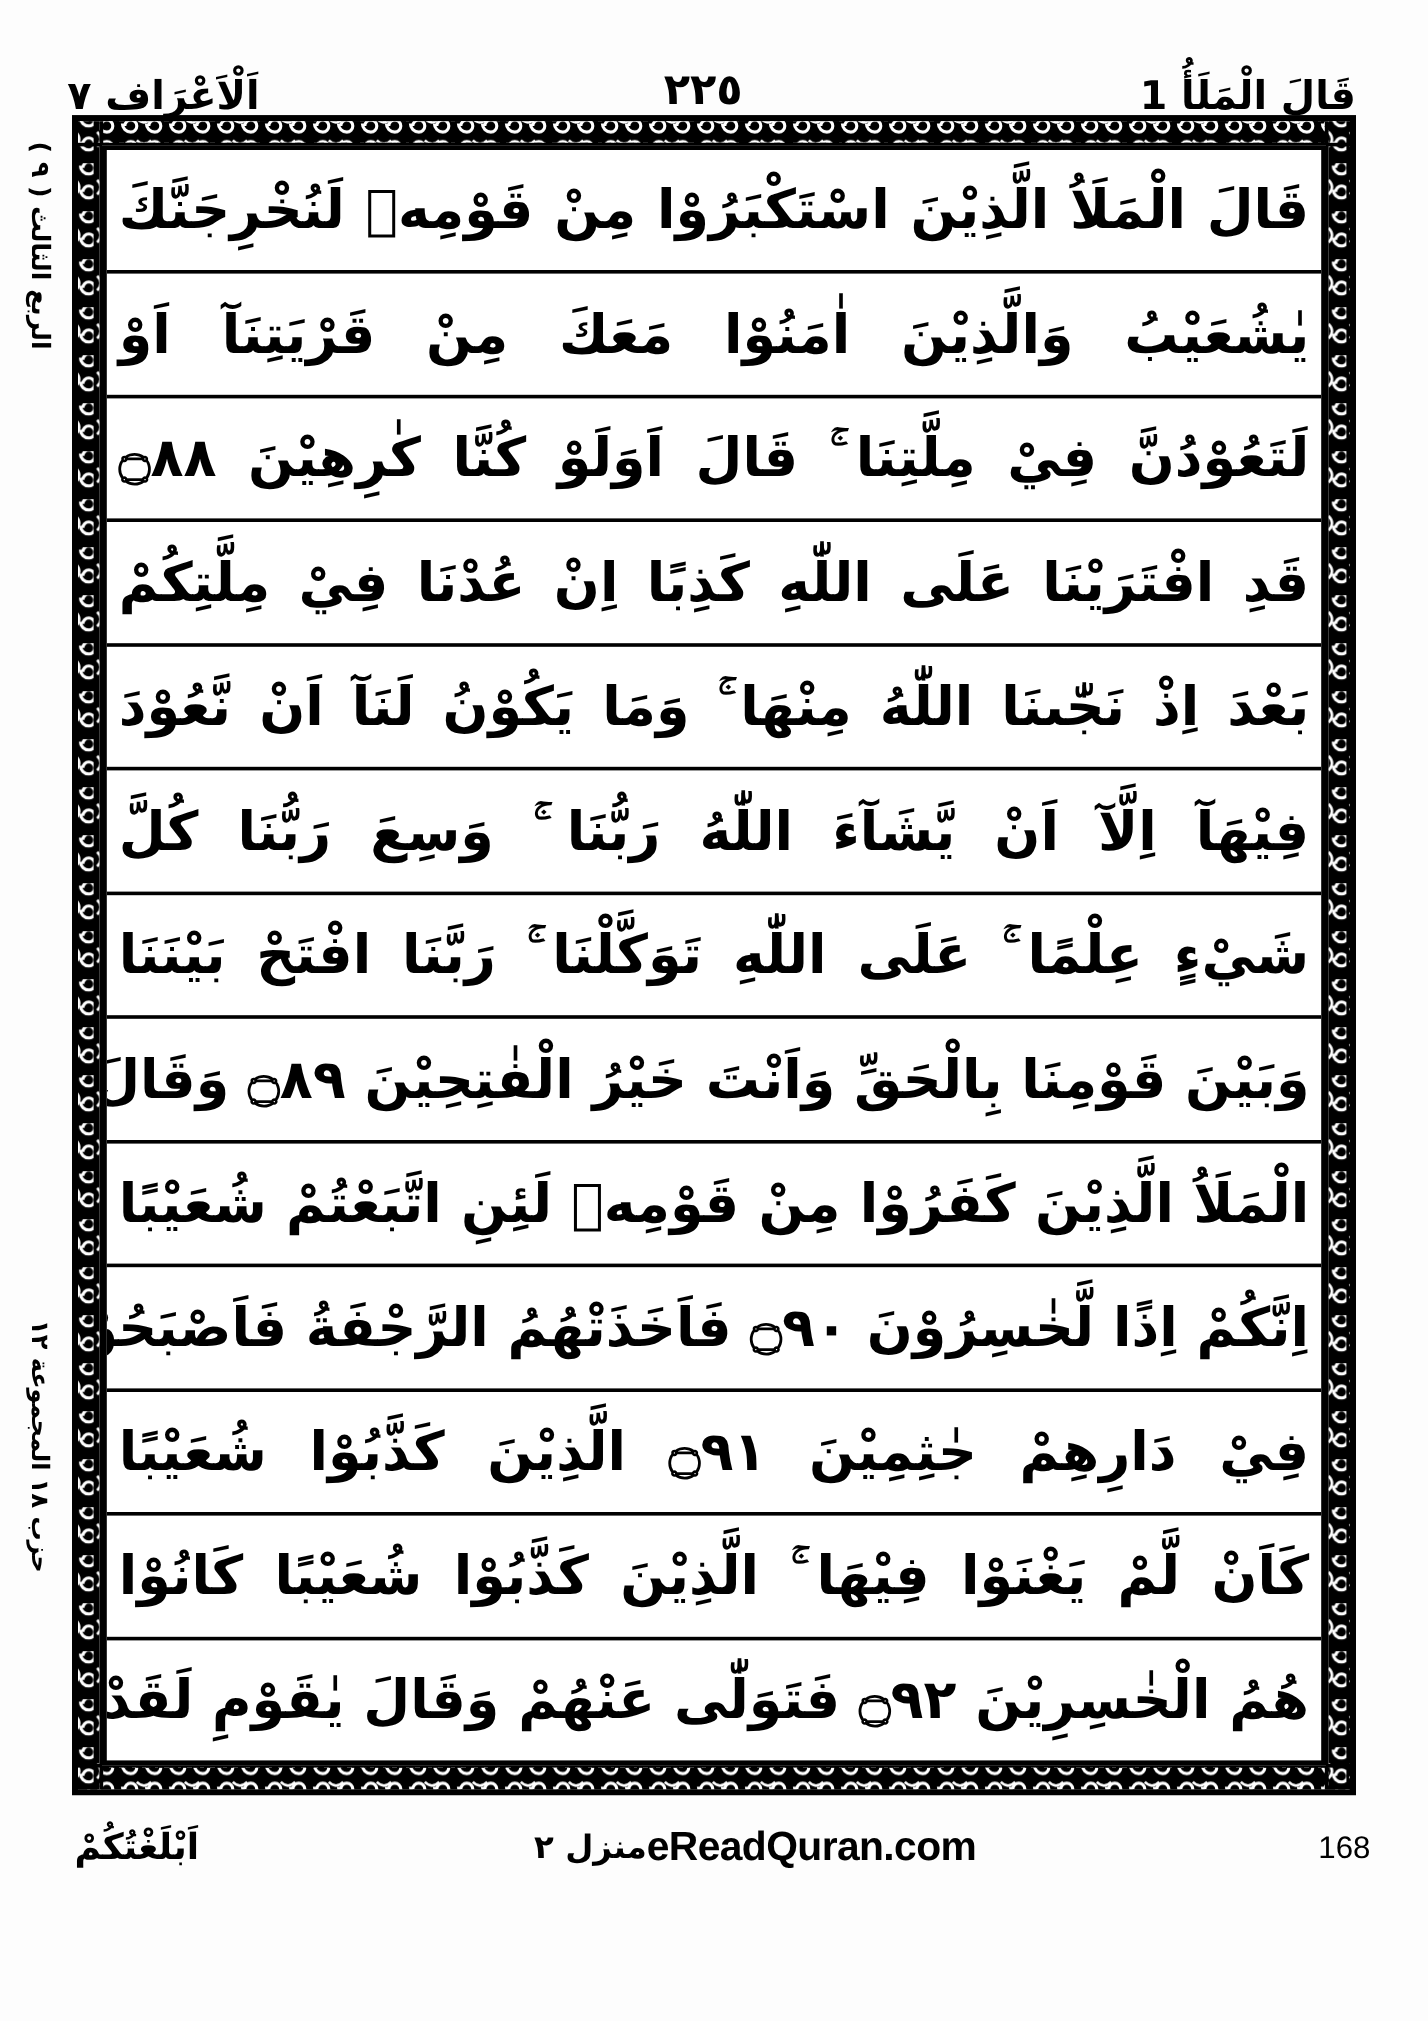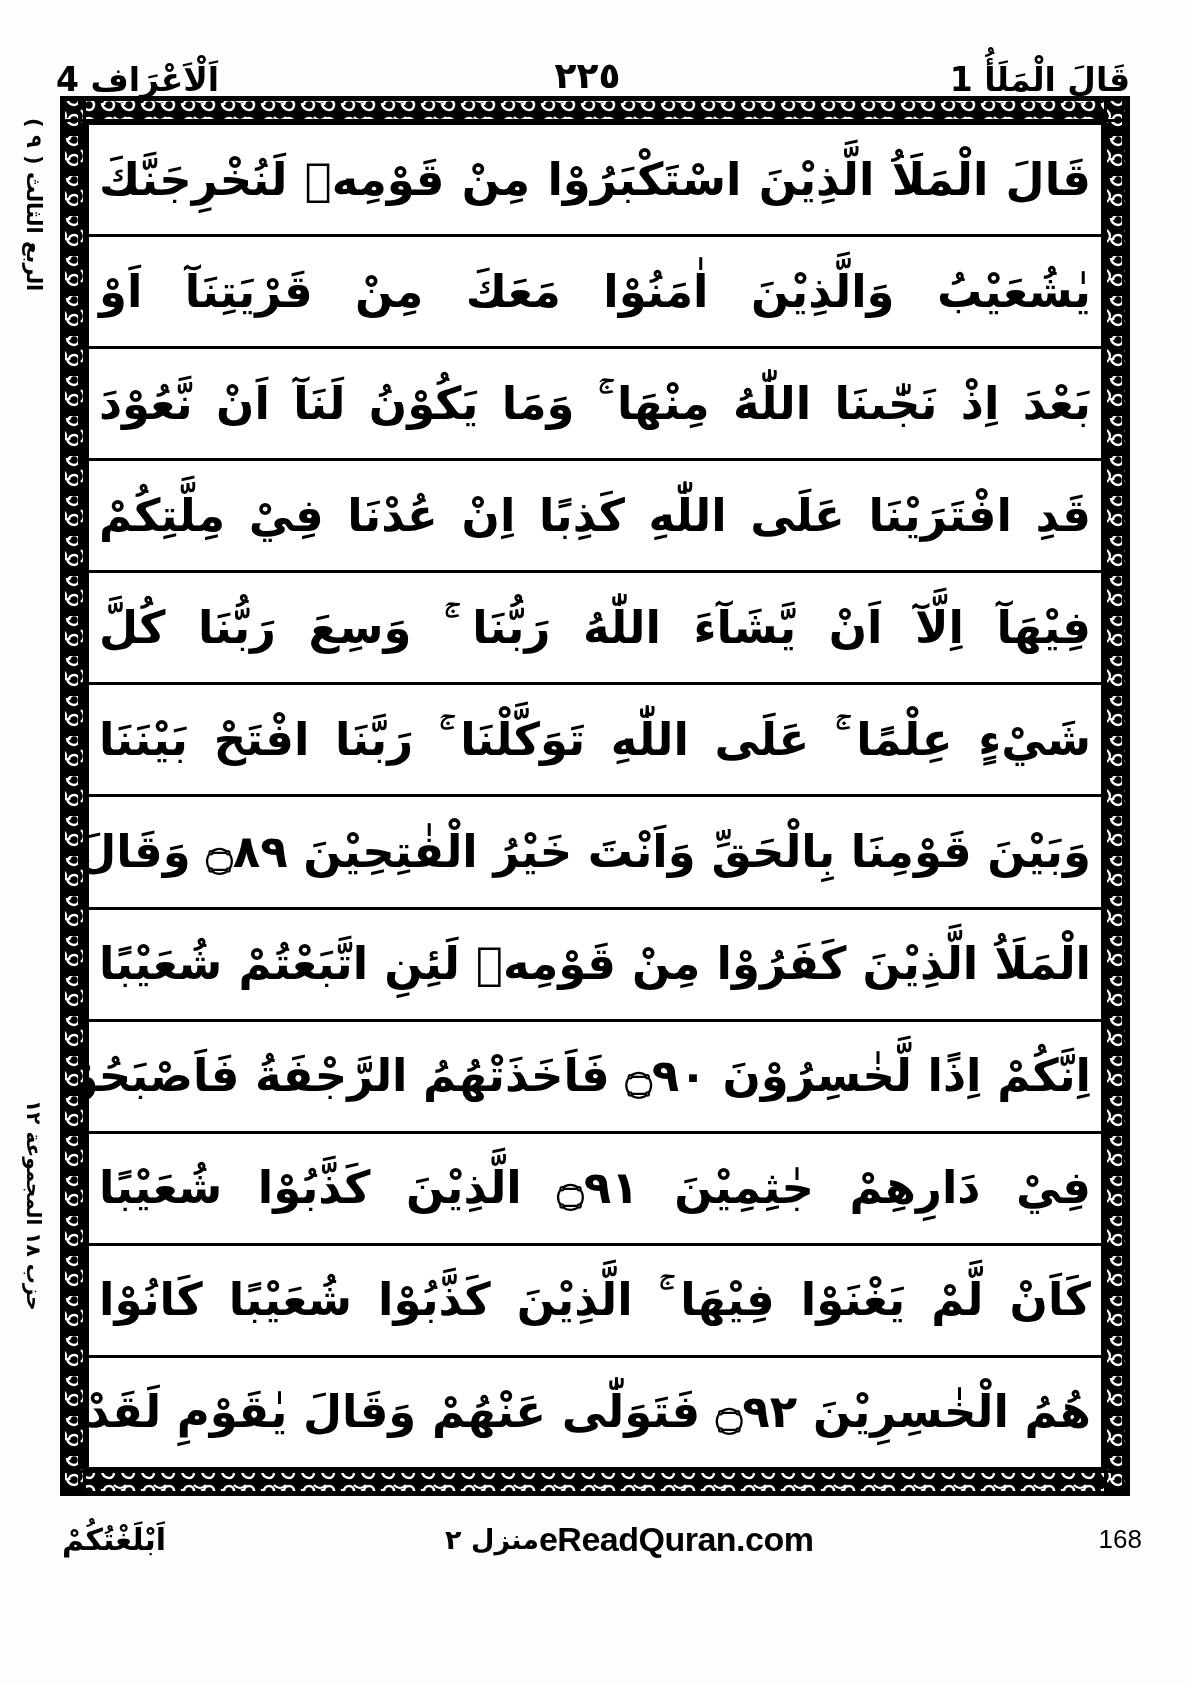--- a/index.html
+++ b/index.html
@@ -196,21 +196,21 @@
   }
 </style>
 </head>
 <body>
 
 <div class="page">
 
   <div class="page-header">
     <div class="hdr-juz">قَالَ الْمَلَأُ 1</div>
     <div class="hdr-pagenum-ar">٢٢٥</div>
-    <div class="hdr-surah">اَلْاَعْرَاف 4</div>
+    <div class="hdr-surah">اَلْاَعْرَاف ٧</div>
   </div>
 
   <div class="frame-outer"></div>
 
   <svg class="frame-band" viewBox="0 0 1070 1400" preserveAspectRatio="none" aria-hidden="true">
     <defs>
       <pattern id="scroll-h" width="40" height="18" patternUnits="userSpaceOnUse">
         <rect width="40" height="18" fill="#000"></rect>
         <path d="M4 9 a5 5 0 1 1 5 5 a7 7 0 0 1 -7 -7" fill="none" stroke="#fff" stroke-width="2.6"></path>
         <path d="M24 9 a5 5 0 1 1 5 5 a7 7 0 0 1 -7 -7" fill="none" stroke="#fff" stroke-width="2.6"></path>
@@ -240,24 +240,27 @@
   <div class="frame-inner"></div>
 
   <div class="lines">
     <div class="ayah-line">
       <div class="ayah-text">قَالَ الْمَلَاُ الَّذِيْنَ اسْتَكْبَرُوْا مِنْ قَوْمِهٖ لَنُخْرِجَنَّكَ</div>
     </div>
     <div class="ayah-line">
       <div class="ayah-text">يٰشُعَيْبُ وَالَّذِيْنَ اٰمَنُوْا مَعَكَ مِنْ قَرْيَتِنَآ اَوْ</div>
     </div>
     <div class="ayah-line">
+      <div class="ayah-text">لَتَعُوْدُنَّ فِيْ مِلَّتِنَا ۚ قَالَ اَوَلَوْ كُنَّا كٰرِهِيْنَ ۝٨٨</div>
+    </div>
+    <div class="ayah-line">
+      <div class="ayah-text">قَدِ افْتَرَيْنَا عَلَى اللّٰهِ كَذِبًا اِنْ عُدْنَا فِيْ مِلَّتِكُمْ</div>
+    </div>
+    <div class="ayah-line">
       <div class="ayah-text">بَعْدَ اِذْ نَجّٰىنَا اللّٰهُ مِنْهَا ۚ وَمَا يَكُوْنُ لَنَآ اَنْ نَّعُوْدَ</div>
-    </div>
-    <div class="ayah-line">
-      <div class="ayah-text">قَدِ افْتَرَيْنَا عَلَى اللّٰهِ كَذِبًا اِنْ عُدْنَا فِيْ مِلَّتِكُمْ</div>
     </div>
     <div class="ayah-line">
       <div class="ayah-text">فِيْهَآ اِلَّآ اَنْ يَّشَآءَ اللّٰهُ رَبُّنَا ۚ وَسِعَ رَبُّنَا كُلَّ</div>
     </div>
     <div class="ayah-line">
       <div class="ayah-text">شَيْءٍ عِلْمًا ۚ عَلَى اللّٰهِ تَوَكَّلْنَا ۚ رَبَّنَا افْتَحْ بَيْنَنَا</div>
     </div>
     <div class="ayah-line">
       <div class="ayah-text">وَبَيْنَ قَوْمِنَا بِالْحَقِّ وَاَنْتَ خَيْرُ الْفٰتِحِيْنَ ۝٨٩ وَقَالَ</div>
     </div>

